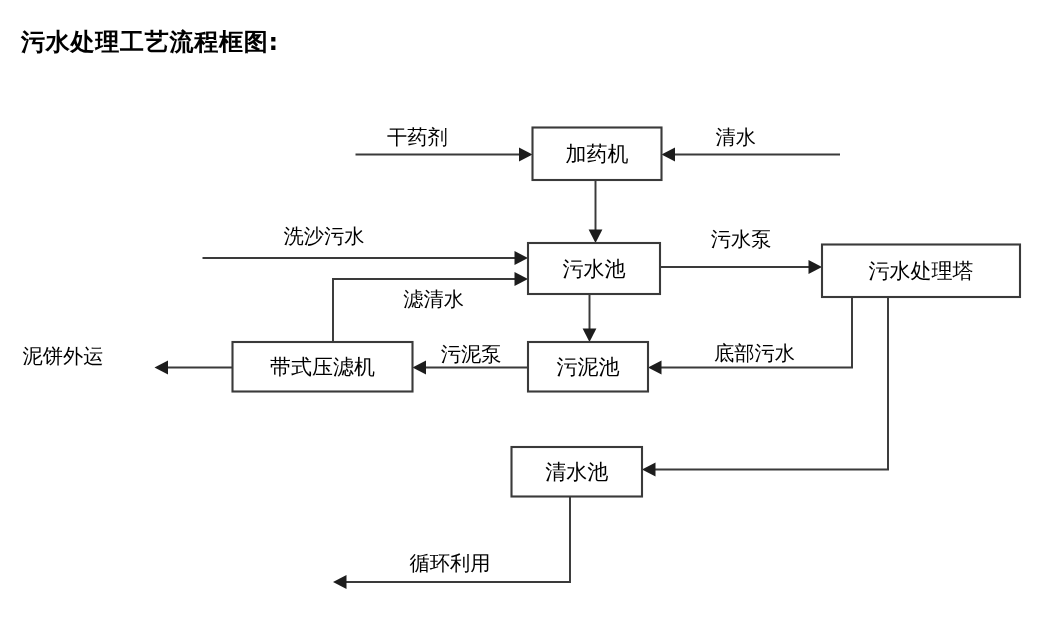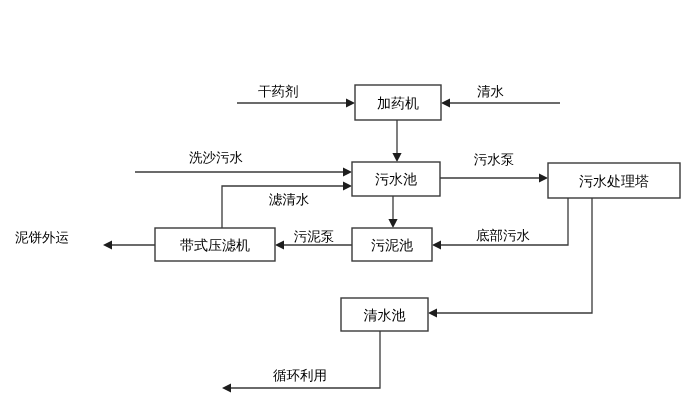--- a/index.html
+++ b/index.html
@@ -65,20 +65,21 @@
   .arrow-head {
     fill: #1d1d1d;
     stroke: none;
   }
 </style>
 </head>
 <body>
 
 <div id="page">
 
+  <div id="title">污水处理工艺流程框图:</div>
 
   <svg id="canvas" viewBox="0 0 700 420">
     <g id="edges-layer">
         <g>
           <polyline points="237,103 351,103" class="edge-line"></polyline>
           <polygon points="355,103 346,98.4 346,107.6" class="arrow-head"></polygon>
         </g>
         <g>
           <polyline points="560,103 445,103" class="edge-line"></polyline>
           <polygon points="441,103 450,98.4 450,107.6" class="arrow-head"></polygon>

